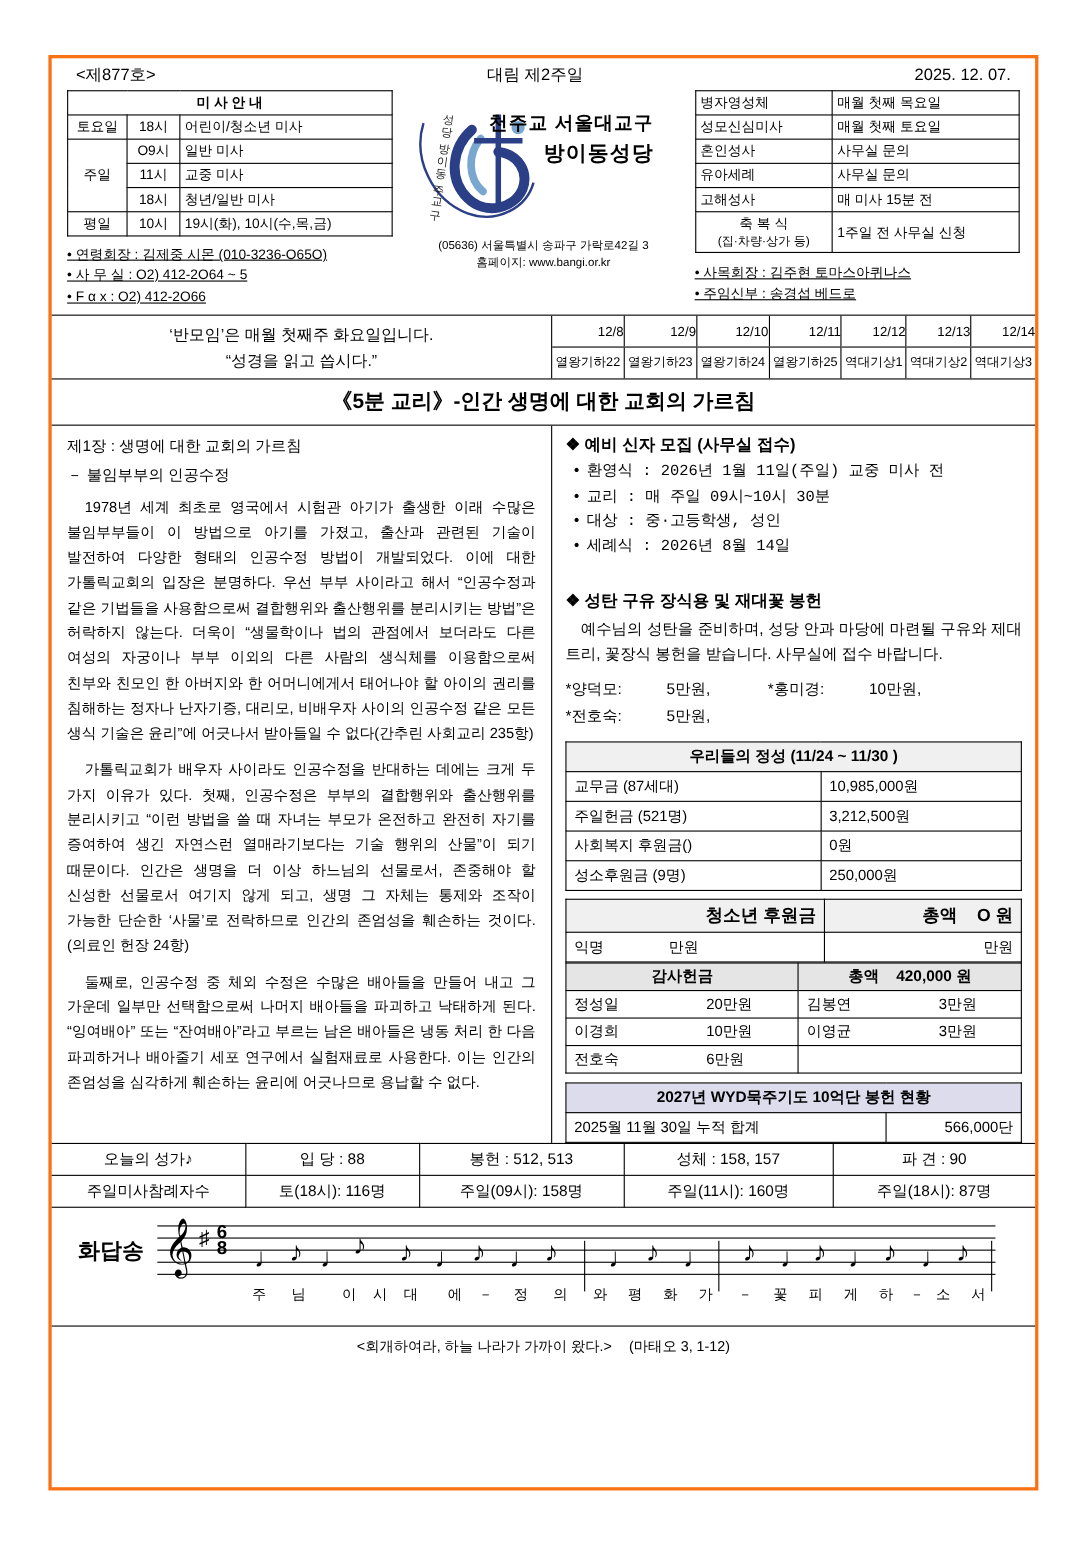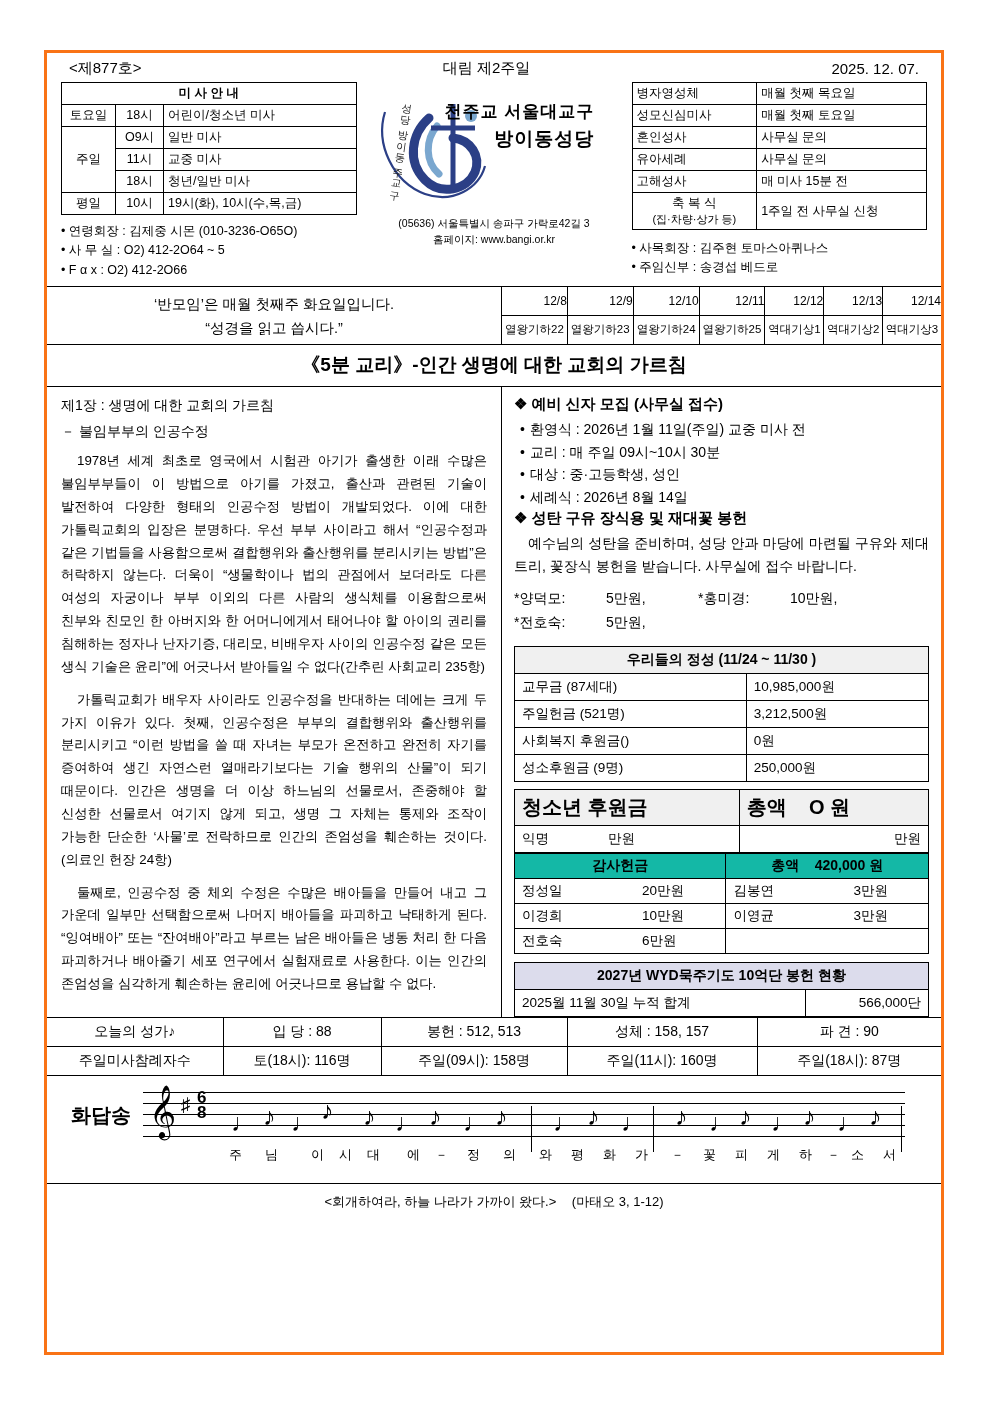--- a/index.html
+++ b/index.html
@@ -37,21 +37,21 @@
   .mast-right { width: 300px; }
 
   table.bd { border-collapse: collapse; width: 100%; }
   table.bd td, table.bd th { border: 1px solid #000; padding: 2px 4px; font-size: 12.5px; }
 
   .mass-title { text-align: center; font-weight: bold; font-size: 14px; padding: 3px 0; }
   .c-day { text-align: center; width: 54px; }
   .c-time { text-align: center; width: 48px; }
   .c-desc { padding-left: 8px; }
 
-  .contact { margin-top: 7px; font-size: 12.5px; line-height: 1.55; }
+  .contact { margin-top: 7px; font-size: 12.5px; line-height: 1.55; text-decoration: underline; }
   .contact div { white-space: nowrap; }
 
   .logo-wrap { position: relative; height: 132px; }
   .parish-name { position: absolute; left: 78px; top: 18px; text-align: right; }
   .parish-name .l1 { font-size: 17px; font-weight: bold; letter-spacing: 1px; }
   .parish-name .l2 { font-size: 19px; font-weight: bold; letter-spacing: 1px; margin-top: 3px; }
   .vert { position: absolute; left: 28px; top: 14px; font-size: 10.5px; writing-mode: vertical-rl; letter-spacing: 1px; color: #222; transform: rotate(8deg); }
   .addr { font-size: 10.5px; line-height: 1.5; margin-top: 2px; }
 
   .mast-right .contact { margin-top: 9px; }
@@ -81,43 +81,43 @@
   .col-left h4 { margin: 2px 0 8px 0; font-size: 14px; font-weight: normal; }
   .col-left .sub { margin: 0 0 9px 0; font-size: 14px; }
   .col-left p {
     margin: 0 0 10px 0; font-size: 13.3px; line-height: 1.72;
     text-align: justify; text-indent: 16px;
     word-break: keep-all;
   }
 
   .r-head { font-size: 15px; font-weight: bold; margin: 0 0 4px 0; }
   .r-head .mark { margin-right: 4px; }
-  ul.r-list { list-style: none; margin: 0 0 0 0; padding-left: 6px; }
+  ul.r-list { list-style: none; margin: 0 0 28px 0; padding-left: 6px; font-family: Liberation Mono, monospace; }
   ul.r-list li { font-size: 14px; line-height: 1.62; }
   ul.r-list li::before { content: "•"; margin-right: 5px; }
   .r-para { font-size: 14px; line-height: 1.68; margin: 0 0 8px 0; text-align: justify; text-indent: 14px; word-break: keep-all; }
   .r-amounts { font-size: 14px; line-height: 1.7; margin-bottom: 12px; }
   .r-amounts .row { display: flex; }
   .r-amounts .c1 { width: 92px; }
   .r-amounts .c2 { width: 92px; }
   .r-amounts .c3 { width: 92px; }
 
   table.offer { border-collapse: collapse; width: 100%; margin-bottom: 7px; }
   table.offer td { border: 1px solid #000; font-size: 13.5px; padding: 4px 7px; }
   table.offer td.hd { text-align: center; background: #f0f0f0; font-weight: bold; font-size: 14px; }
   table.offer td.num { text-align: left; }
 
   table.youth { border-collapse: collapse; width: 100%; margin-bottom: 0; }
   table.youth td { border: 1px solid #000; font-size: 13.5px; padding: 4px 7px; }
-  table.youth td.hd { text-align: left; background: #f0f0f0; font-weight: bold; font-size: 20px; }
+  table.youth td.hd { text-align: right; background: #f0f0f0; font-weight: bold; font-size: 16px; }
   table.youth td.r { text-align: right; }
 
   table.thanks { border-collapse: collapse; width: 100%; margin-bottom: 8px; }
   table.thanks td { border: 1px solid #000; font-size: 13.5px; padding: 3px 7px; }
-  table.thanks td.hd { text-align: center; background: #14b8a6; font-weight: bold; font-size: 14px; }
+  table.thanks td.hd { text-align: center; background: #e5e5e5; font-weight: bold; font-size: 14px; }
 
   table.wyd { border-collapse: collapse; width: 100%; }
   table.wyd td { border: 1px solid #000; font-size: 13.5px; padding: 4px 7px; }
   table.wyd td.hd { text-align: center; background: #dcdcec; font-weight: bold; font-size: 14px; }
   table.wyd td.r { text-align: right; }
 
   
   table.hymn { border-collapse: collapse; width: 100%; border-top: 1px solid #000; }
   table.hymn td { border: 1px solid #000; text-align: center; font-size: 14px; padding: 5px 2px; }
   table.hymn td:first-child { border-left: 0; }

